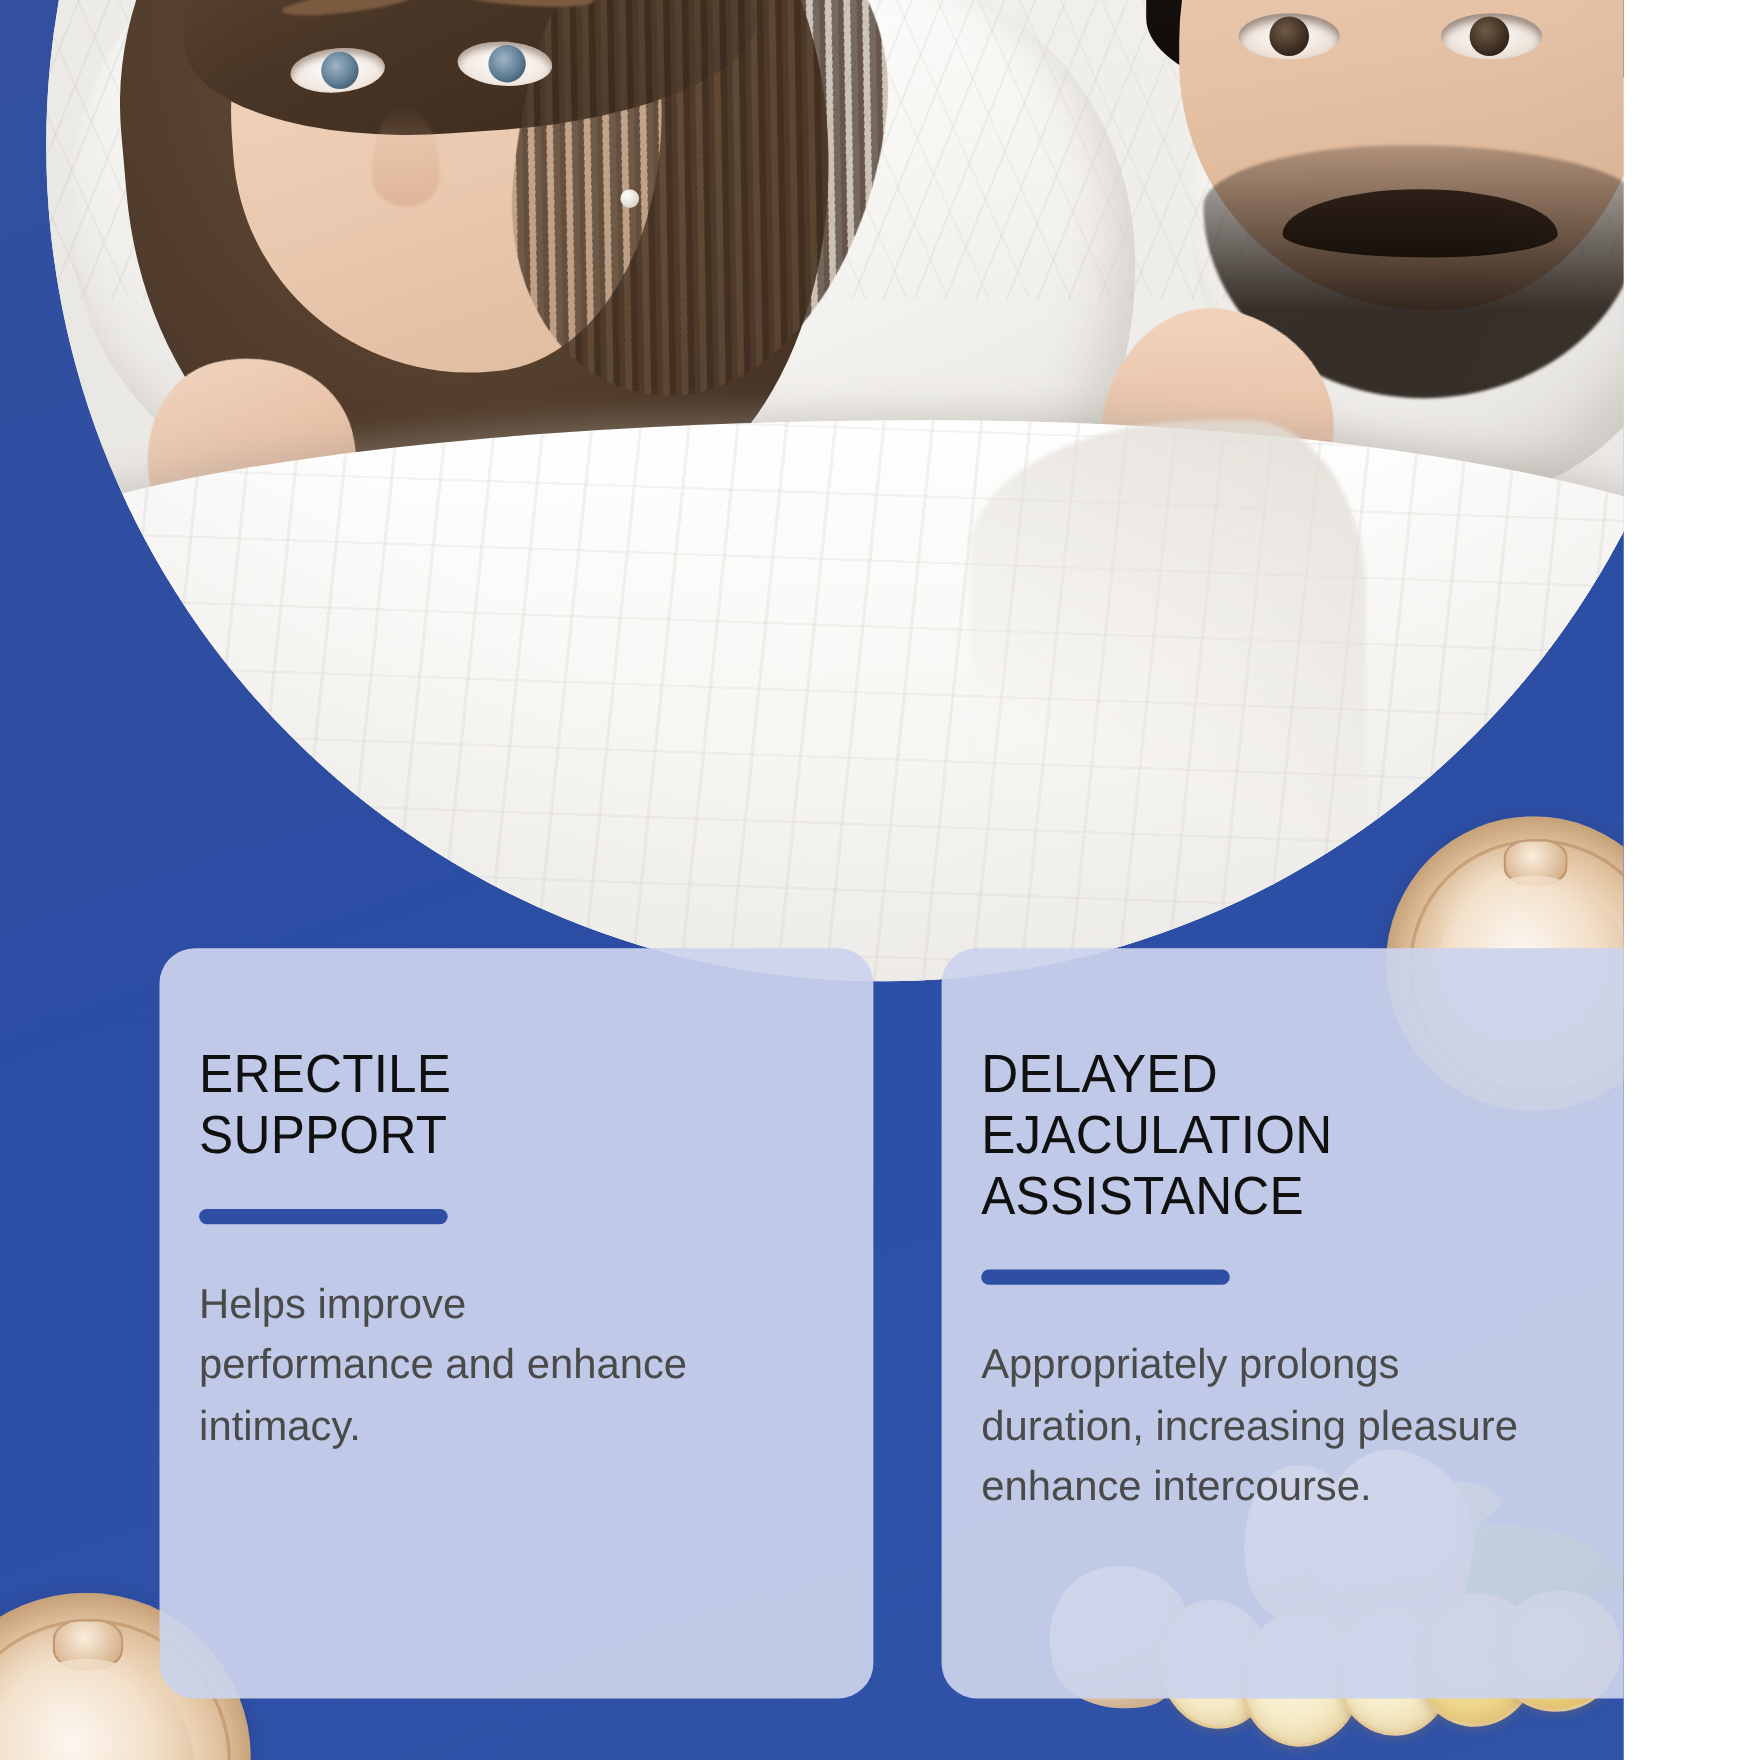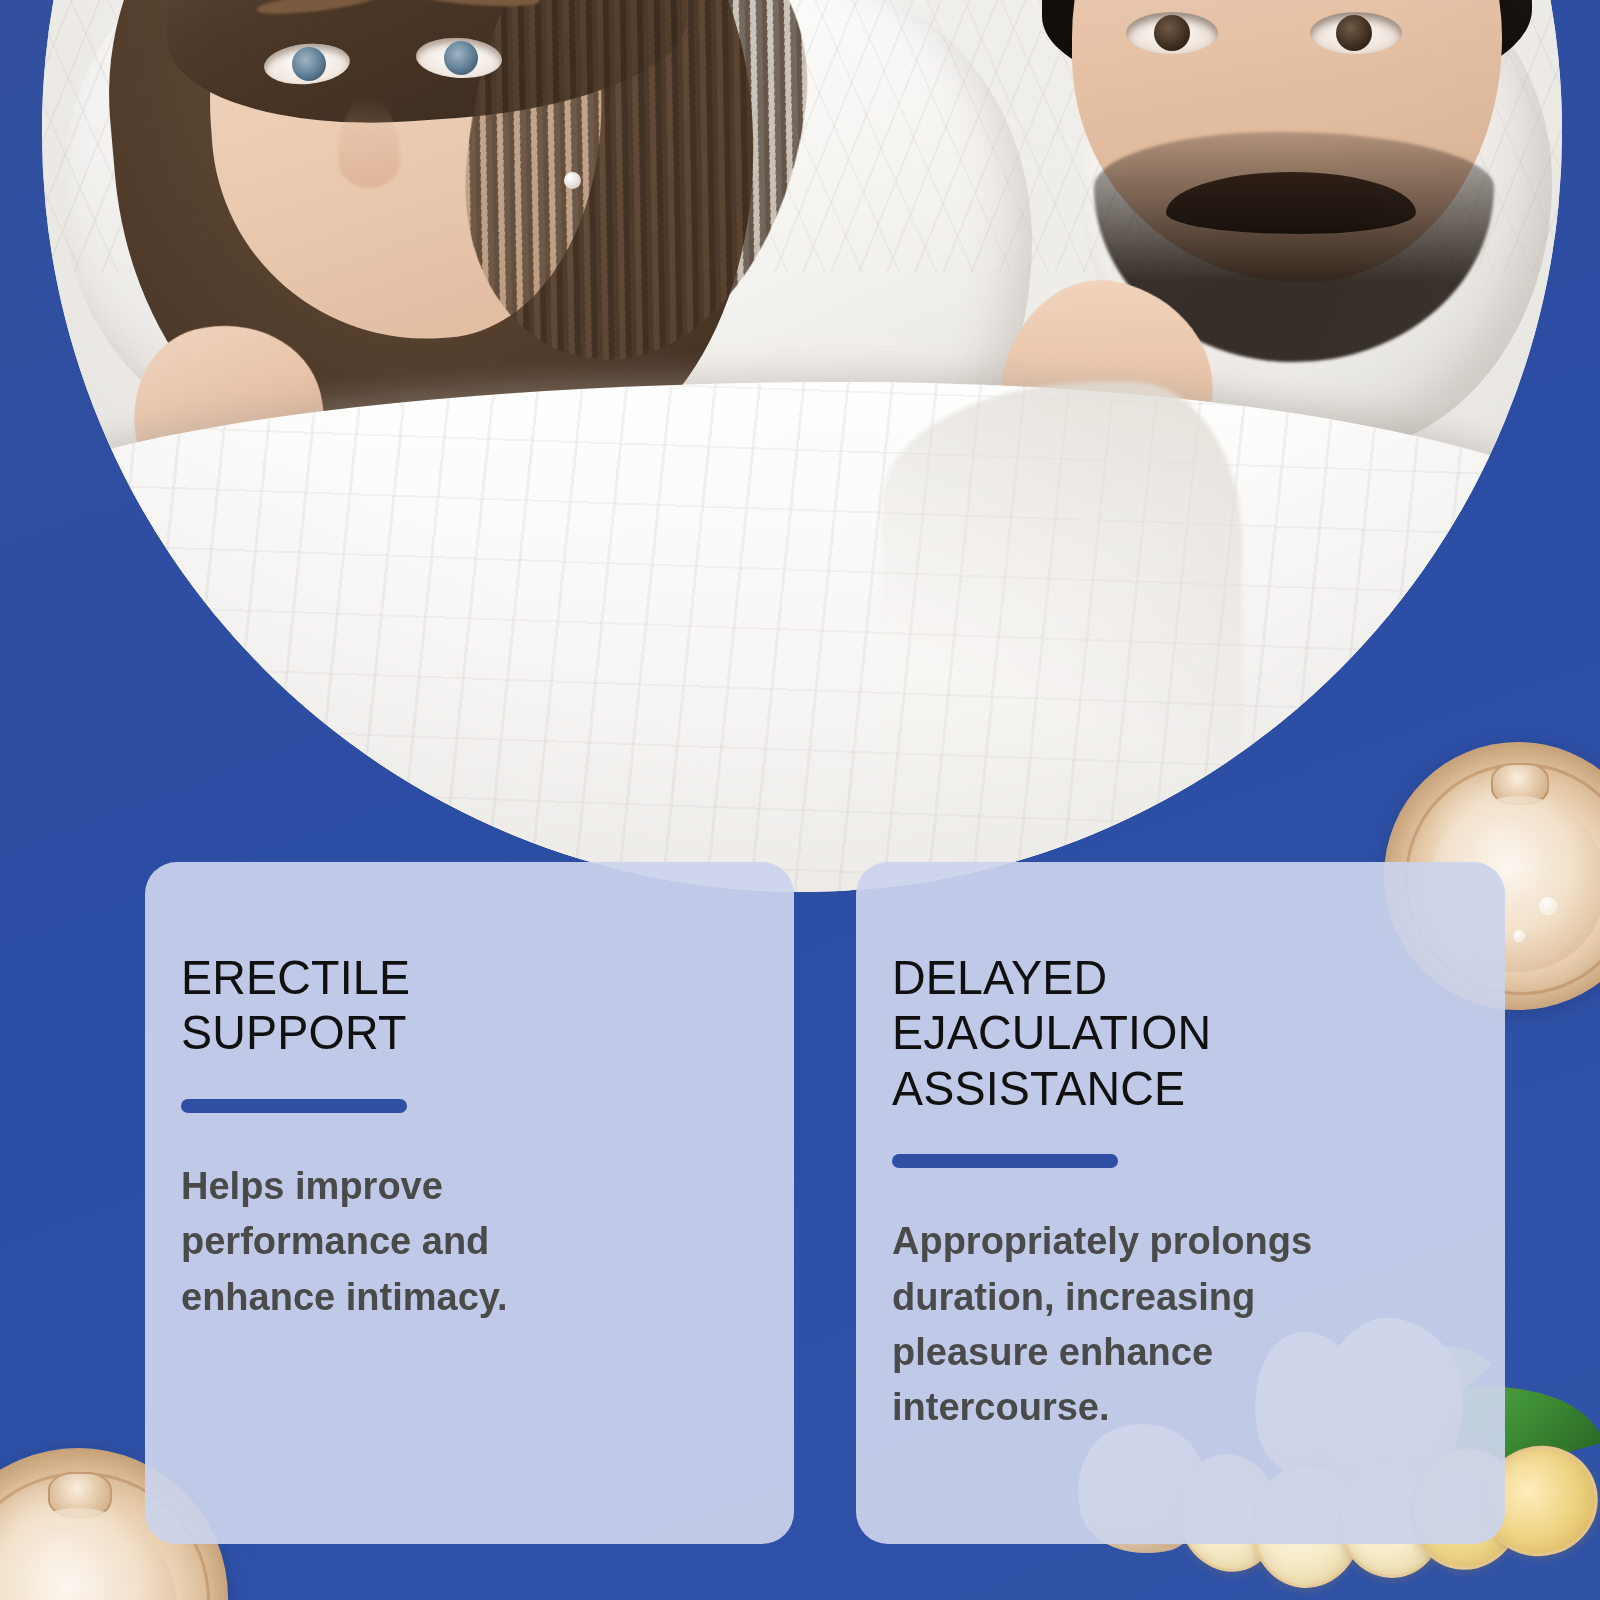--- a/index.html
+++ b/index.html
@@ -2,21 +2,21 @@
 <html><head>
 <meta charset="utf-8">
 <style>
   html, body {
     margin: 0;
     padding: 0;
     background: #ffffff;
   }
   #page {
     position: relative;
-    width: 1600px;
+    width: 1476px;
     height: 1600px;
     overflow: hidden;
     background: #2E4FA6;
     font-family: "Liberation Sans", sans-serif;
   }
 
   
   .bg-panel {
     position: absolute;
     inset: 0;
@@ -300,21 +300,21 @@
     height: 14px;
     border-radius: 7px;
     background: #2F4FA4;
     margin: 38px 0 0 0;
   }
   .card-body {
     margin: 46px 0 0 0;
     font-size: 38px;
     line-height: 1.46;
     color: #4a4a4a;
-    font-weight: 700;
+    font-weight: 400;
     max-width: 460px;
   }
   .card.right .card-body { max-width: 520px; }
 </style>
 </head>
 <body>
 
 <div id="page">
 
   <div class="bg-panel"></div>

